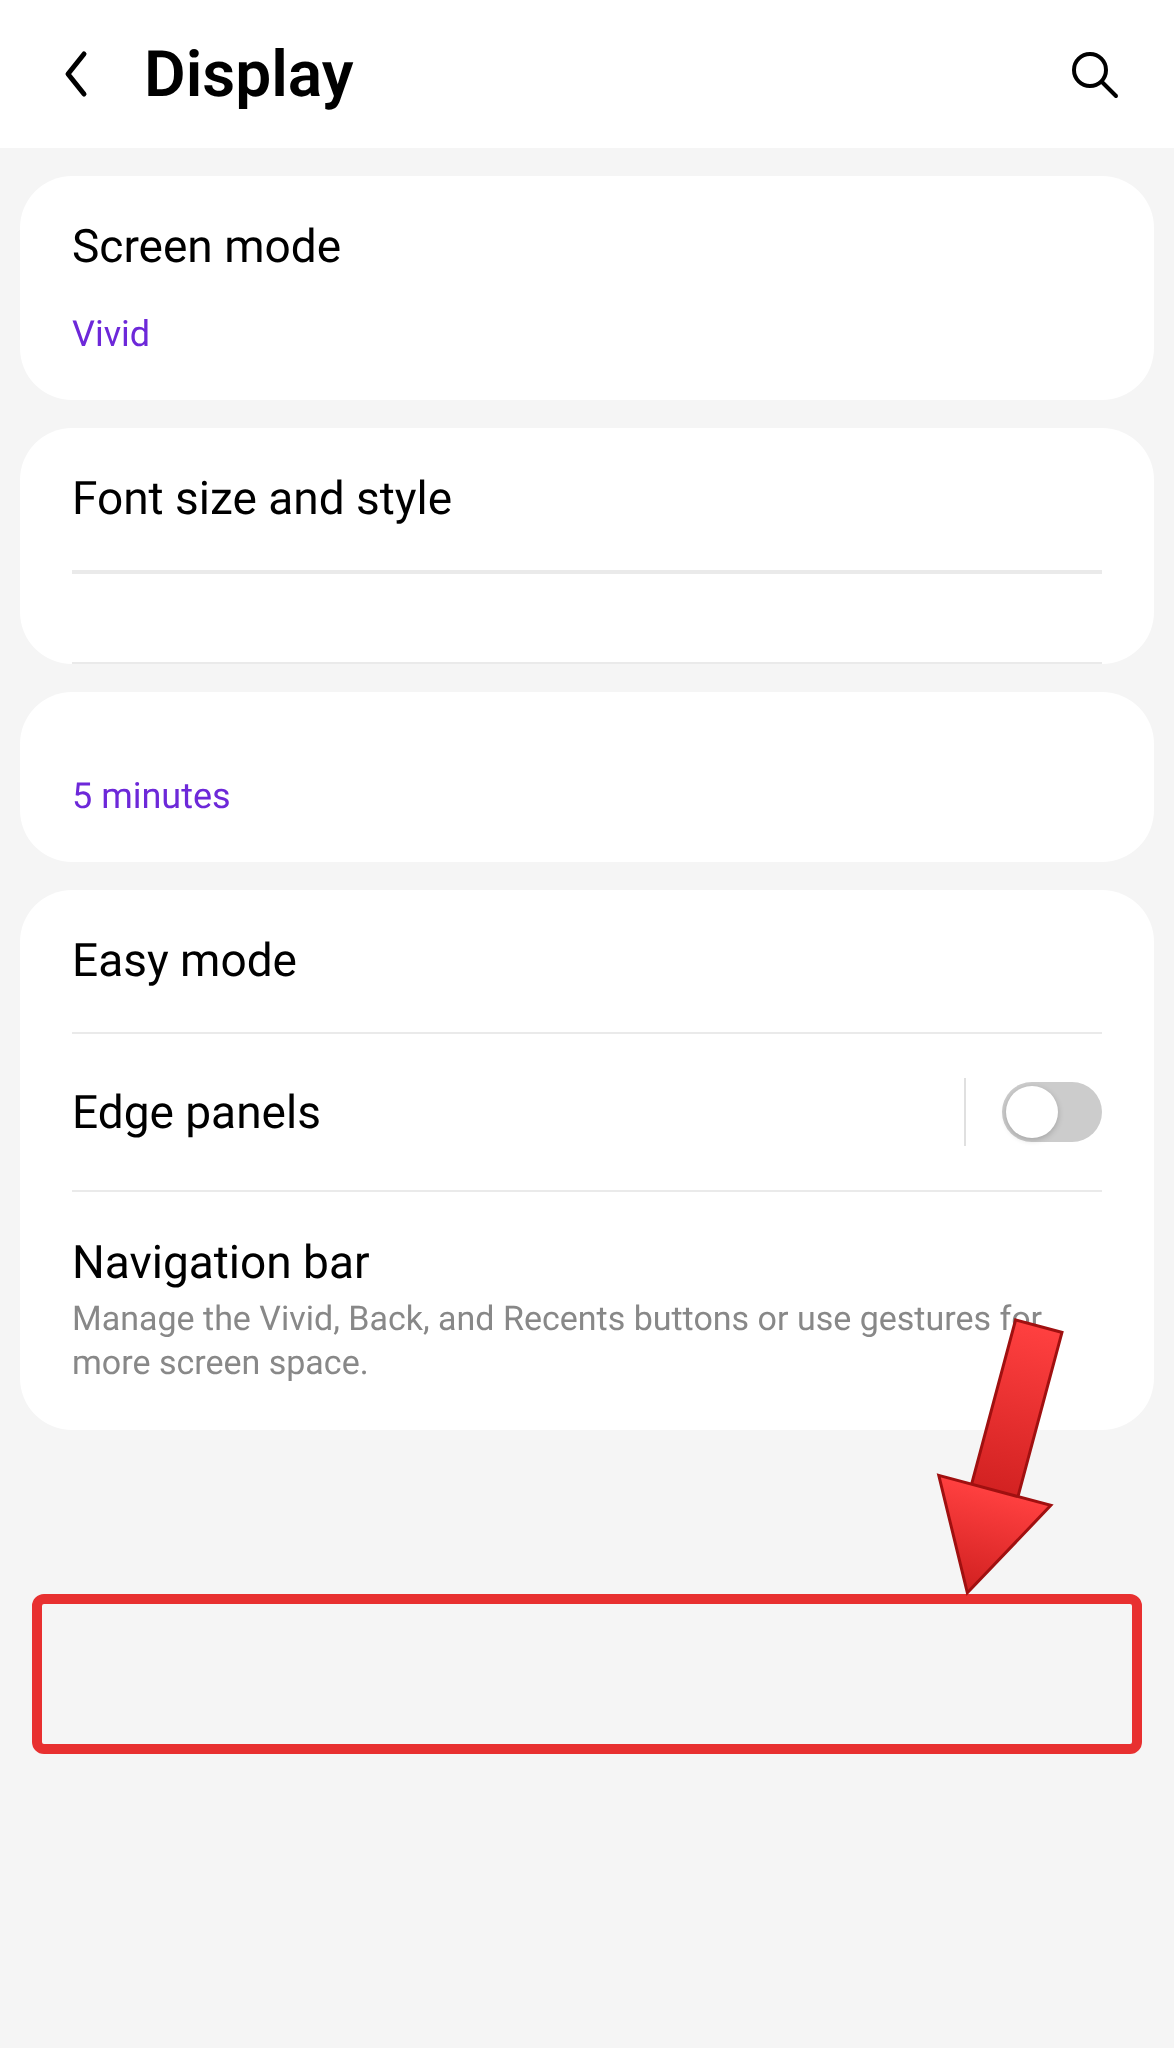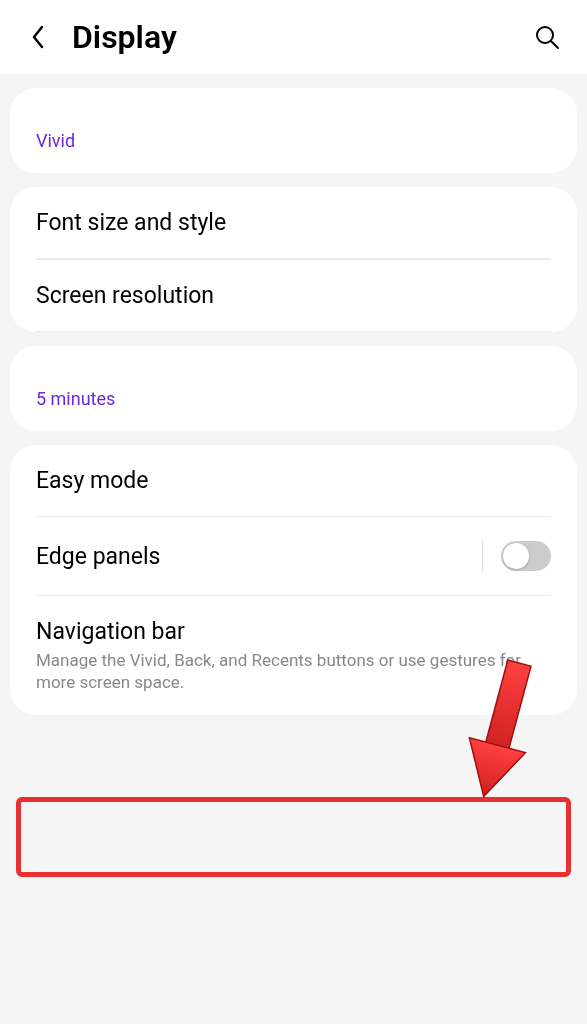--- a/index.html
+++ b/index.html
@@ -142,32 +142,32 @@
   <div class="search-btn">
     <svg viewBox="0 0 26 26" fill="none" stroke="#000" stroke-width="2" stroke-linecap="round">
       <circle cx="11" cy="11" r="8"></circle>
       <line x1="17" y1="17" x2="24" y2="24"></line>
     </svg>
   </div>
 </div>
 
 <div class="section">
   <div class="item">
+    <div class="item-title">Screen mode</div>
     <div class="item-subtitle">Vivid</div>
   </div>
 </div>
 
 <div class="section">
   <div class="item">
     <div class="item-title">Font size and style</div>
   </div>
   <div class="divider"></div>
   <div class="divider"></div>
   <div class="item">
-    <div class="item-title">Screen resolution</div>
   </div>
   <div class="divider"></div>
 </div>
 
 <div class="section">
   <div class="item">
     <div class="item-subtitle">5 minutes</div>
   </div>
 </div>
 

